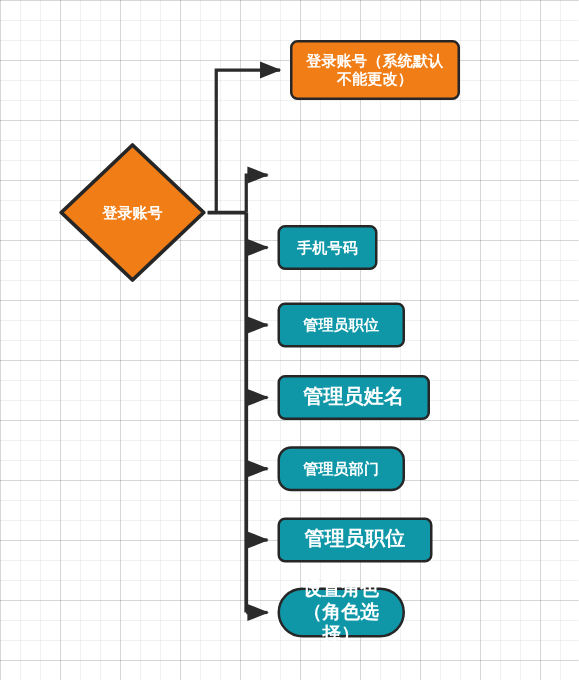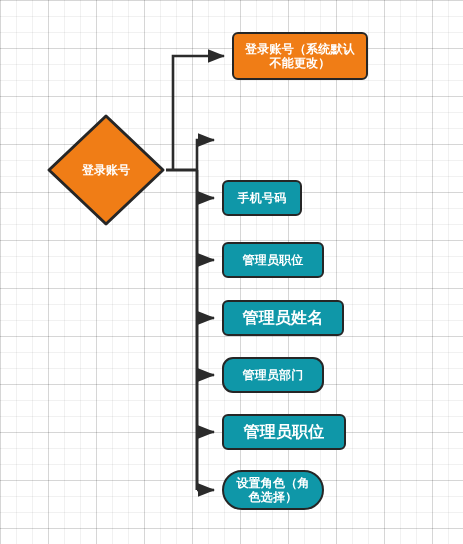--- a/index.html
+++ b/index.html
@@ -136,17 +136,17 @@
   </div>
 
   <div class="node node-box teal" id="node-5" style="left: 222px; top: 357px; width: 102px; height: 36px; font-size: 12px; background: rgb(15, 151, 168); border-color: rgb(38, 38, 38); color: rgb(255, 255, 255); border-radius: 11px;">
     <span class="label">管理员部门</span>
   </div>
 
   <div class="node node-box teal" id="node-6" style="left: 222px; top: 414px; width: 124px; height: 36px; font-size: 16px; background: rgb(15, 151, 168); border-color: rgb(38, 38, 38); color: rgb(255, 255, 255); text-align: center;">
     <span class="label">管理员职位</span>
   </div>
 
-  <div class="node node-box teal" id="node-7" style="left: 222px; top: 470px; width: 102px; height: 40px; font-size: 12px; background: rgb(15, 151, 168); border-color: rgb(38, 38, 38); color: rgb(255, 255, 255); border-radius: 20px;">
+  <div class="node node-box teal" id="node-7" style="left: 222px; top: 470px; width: 102px; height: 40px; font-size: 15px; background: rgb(15, 151, 168); border-color: rgb(38, 38, 38); color: rgb(255, 255, 255); border-radius: 20px;">
     <span class="label">设置角色（角色选择）</span>
   </div>
 
 </div>
 
 </body></html>

